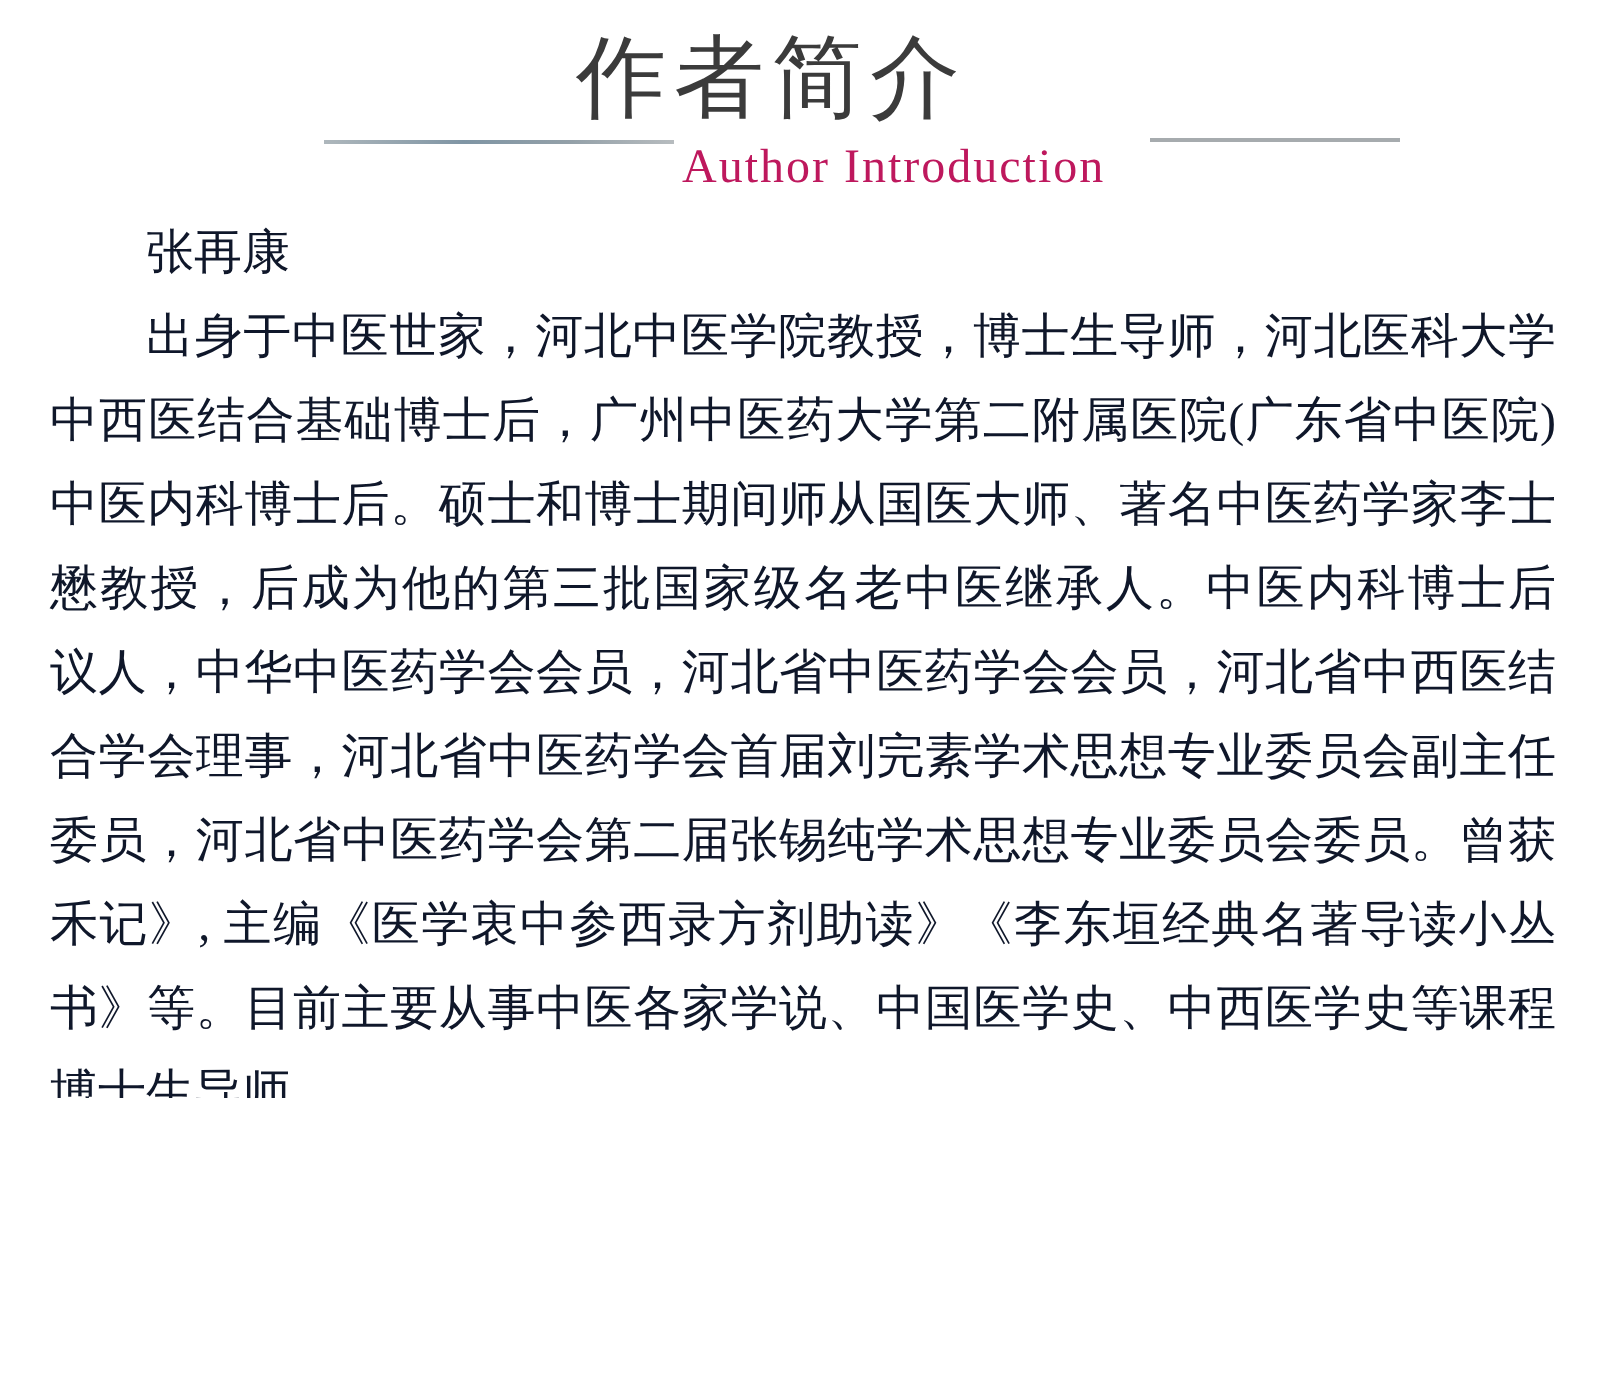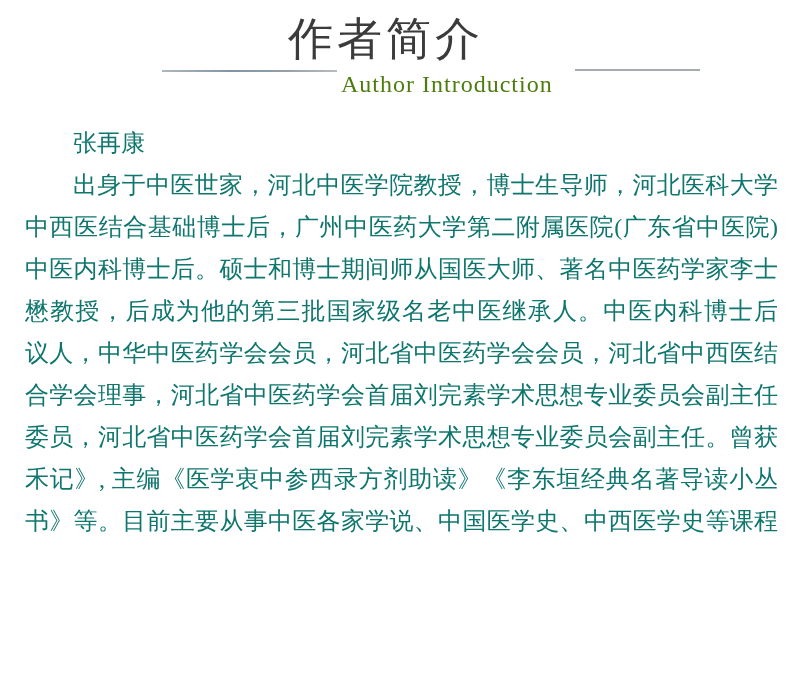--- a/index.html
+++ b/index.html
@@ -19,27 +19,27 @@
     left:162px;width:175px;
     background:linear-gradient(90deg,#aeb7bc 0%,#7f95a4 40%,#93a0a8 70%,#b7bcbf 100%);
   }
   .rule-right{
     left:575px;width:125px;top:69px;
     background:#a6abae;
   }
   .subtitle{
     position:absolute;left:341px;top:71px;
     font-family:"Liberation Serif", serif;
-    font-size:24px;line-height:26px;color:#4d7c0f;
+    font-size:24px;line-height:26px;color:#be185d;
     letter-spacing:1px;white-space:nowrap;
   }
   
   .bio{
-    position:absolute;left:25px;top:122px;width:753px;
-    color:#0f766e;font-size:24px;
+    position:absolute;left:25px;top:106px;width:753px;
+    color:#0f172a;font-size:24px;
   }
   .ln{
     height:42px;line-height:42px;white-space:nowrap;
     font-family:"Liberation Serif", serif;
   }
   .ln.just{
     white-space:normal;
     text-align:justify;
     text-align-last:justify;
   }
@@ -58,19 +58,19 @@
   </header>
 
   <main class="bio">
     <div class="ln indent">张再康</div>
     <div class="ln indent just">出身于中医世家，河北中医学院教授，博士生导师，河北医科大学</div>
     <div class="ln just">中西医结合基础博士后，广州中医药大学第二附属医院(广东省中医院)</div>
     <div class="ln just">中医内科博士后。硕士和博士期间师从国医大师、著名中医药学家李士</div>
     <div class="ln just">懋教授，后成为他的第三批国家级名老中医继承人。中医内科博士后</div>
     <div class="ln just">议人，中华中医药学会会员，河北省中医药学会会员，河北省中西医结</div>
     <div class="ln just">合学会理事，河北省中医药学会首届刘完素学术思想专业委员会副主任</div>
-    <div class="ln just">委员，河北省中医药学会首届刘完素学术思想专业委员会副主任。曾获</div>
+    <div class="ln just">委员，河北省中医药学会第二届张锡纯学术思想专业委员会委员。曾获</div>
     <div class="ln just">禾记》, 主编《医学衷中参西录方剂助读》《李东垣经典名著导读小丛</div>
     <div class="ln just">书》等。目前主要从事中医各家学说、中国医学史、中西医学史等课程</div>
     <div class="ln">博士生导师。</div>
   </main>
 
 </div>
 
 </body></html>

